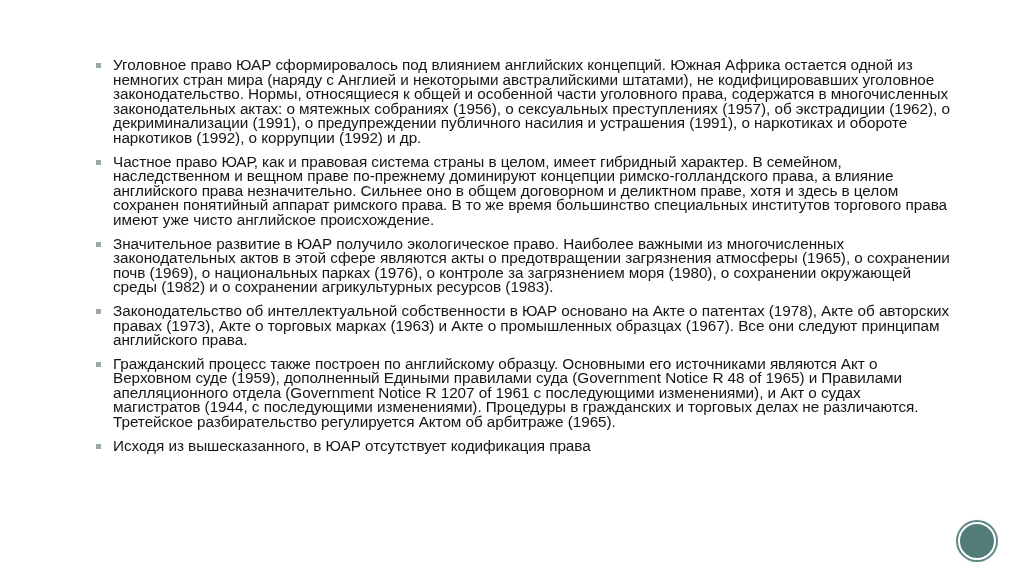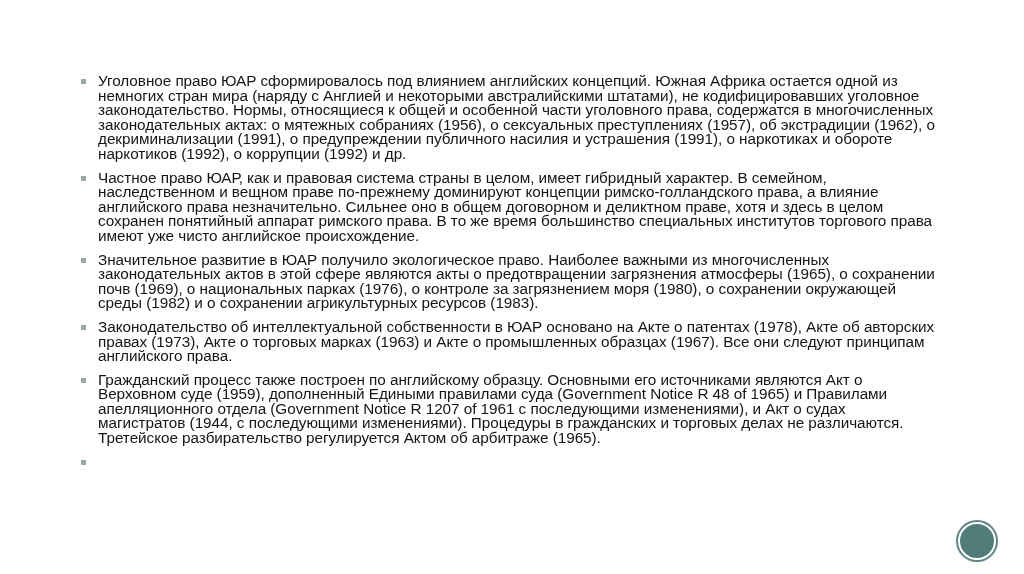--- a/index.html
+++ b/index.html
@@ -11,24 +11,23 @@
       overflow: hidden;
     }
     .slide {
       position: relative;
       width: 1024px;
       height: 574px;
       background: #ffffff;
     }
     .content {
       position: absolute;
-      left: 81px;
+      left: 96px;
       top: 58px;
       width: 856px;
-      margin-top: 16px;
     }
     ul.bullets {
       list-style: none;
       margin: 0;
       padding: 0;
     }
     ul.bullets li {
       position: relative;
       padding-left: 17px;
       margin-bottom: 9px;
@@ -79,17 +78,18 @@
       <li>
         <span class="marker"></span>
         <span>Законодательство об интеллектуальной собственности в ЮАР основано на Акте о патентах (1978), Акте об авторских правах (1973), Акте о торговых марках (1963) и Акте о промышленных образцах (1967). Все они следуют принципам английского права.</span>
       </li>
       <li>
         <span class="marker"></span>
         <span>Гражданский процесс также построен по английскому образцу. Основными его источниками являются Акт о Верховном суде (1959), дополненный Едиными правилами суда (Government Notice R 48 of 1965) и Правилами апелляционного отдела (Government Notice R 1207 of 1961 с последующими изменениями), и Акт о судах магистратов (1944, с последующими изменениями). Процедуры в гражданских и торговых делах не различаются. Третейское разбирательство регулируется Актом об арбитраже (1965).</span>
       </li>
       <li>
         <span class="marker"></span>
+        <span>Исходя из вышесказанного, в ЮАР отсутствует кодификация права</span>
       </li>
     </ul>
   </div>
   <div class="nav-circle"></div>
 </div>
 
 </body></html>

